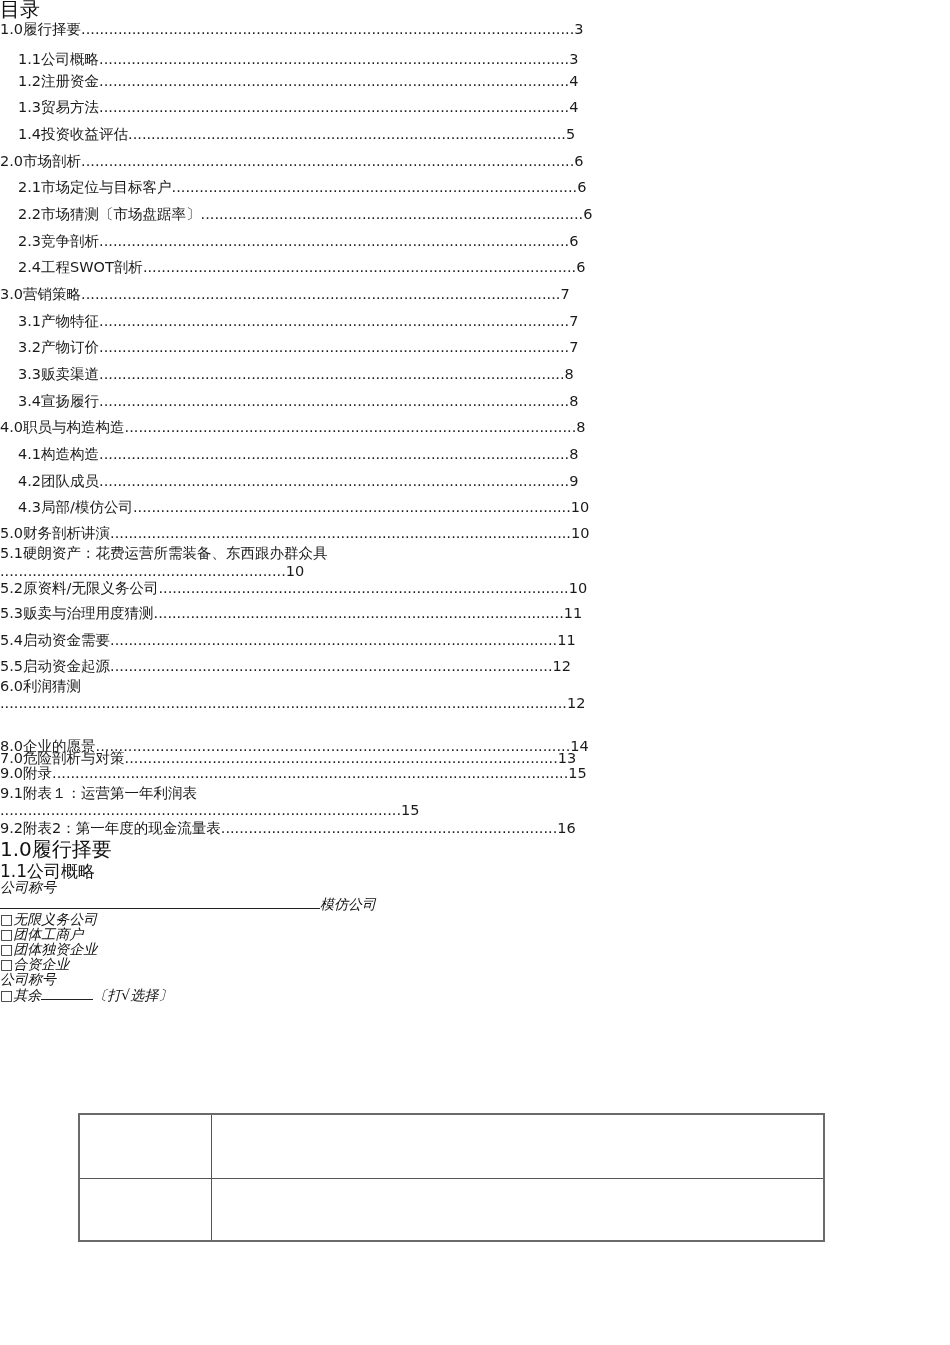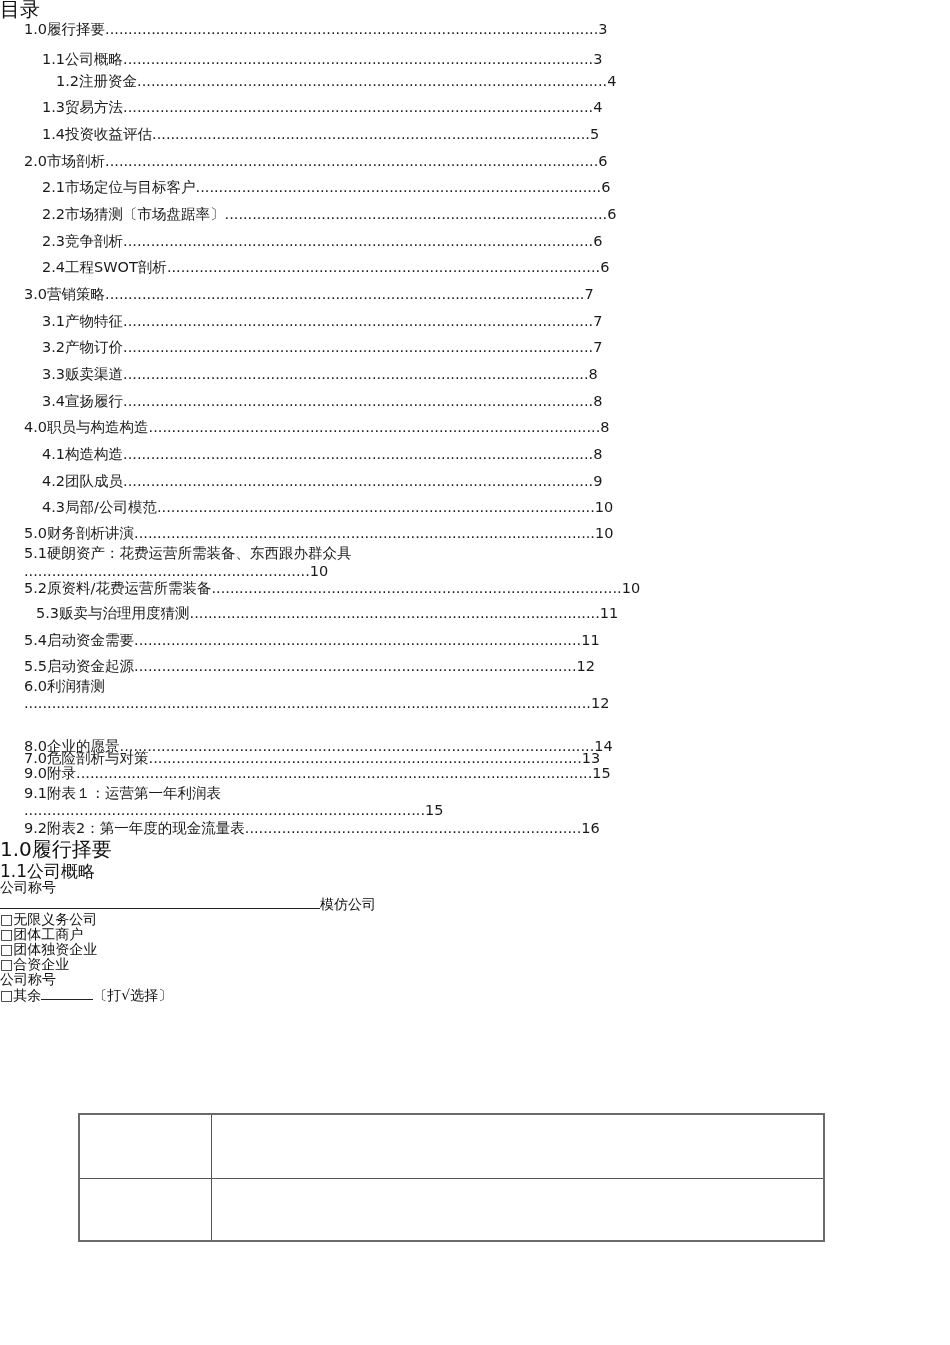--- a/index.html
+++ b/index.html
@@ -3,46 +3,46 @@
 <meta charset="utf-8">
 <style>
   html, body { margin: 0; padding: 0; background: #ffffff; }
   body {
     width: 950px; height: 1345px; position: relative; overflow: hidden;
     font-family: "DejaVu Sans", "Liberation Sans", sans-serif;
     color: #111111;
   }
   .abs { position: absolute; white-space: nowrap; }
   .toc-title { left: 0; top: -3px; font-size: 20px; line-height: 24px; }
-  .toc-line { font-size: 14.5px; line-height: 18px; color: #1a1a1a; margin-left: 24px; }
+  .toc-line { font-size: 14.5px; line-height: 18px; color: #1a1a1a; }
   .toc-line .leader { letter-spacing: 0; }
   .h1 { font-size: 20px; line-height: 24px; }
   .h2 { font-size: 17px; line-height: 20px; }
-  .small { font-size: 14px; line-height: 16px; }
+  .small { font-size: 14px; line-height: 16px; font-style: italic; }
   .underline-blank {
     display: inline-block; border-bottom: 1px solid #222; vertical-align: baseline;
   }
   .doc-table {
     position: absolute; left: 78px; top: 1113px; width: 747px; height: 129px;
     border-collapse: collapse; border: 2px solid #6a6a6a;
   }
   .doc-table td { border: 1.5px solid #555; padding: 0; }
 </style>
 </head>
 <body>
 
 <div class="abs toc-title">目录</div>
 
 <div class="abs toc-line" style="left:0;top:20px">
   <span>1.0履行择要</span><span class="leader">...........................................................................................................</span><span>3</span>
 </div>
 <div class="abs toc-line" style="left:18px;top:50px">
   <span>1.1公司概略</span><span class="leader">......................................................................................................</span><span>3</span>
 </div>
-<div class="abs toc-line" style="left:32px;top:72px">
+<div class="abs toc-line" style="left:18px;top:72px">
   <span>1.2注册资金</span><span class="leader">......................................................................................................</span><span>4</span>
 </div>
 <div class="abs toc-line" style="left:18px;top:98px">
   <span>1.3贸易方法</span><span class="leader">......................................................................................................</span><span>4</span>
 </div>
 <div class="abs toc-line" style="left:18px;top:125px">
   <span>1.4投资收益评估</span><span class="leader">...............................................................................................</span><span>5</span>
 </div>
 <div class="abs toc-line" style="left:0;top:152px">
   <span>2.0市场剖析</span><span class="leader">...........................................................................................................</span><span>6</span>
@@ -77,36 +77,36 @@
 <div class="abs toc-line" style="left:0;top:418px">
   <span>4.0职员与构造构造</span><span class="leader">..................................................................................................</span><span>8</span>
 </div>
 <div class="abs toc-line" style="left:18px;top:445px">
   <span>4.1构造构造</span><span class="leader">......................................................................................................</span><span>8</span>
 </div>
 <div class="abs toc-line" style="left:18px;top:472px">
   <span>4.2团队成员</span><span class="leader">......................................................................................................</span><span>9</span>
 </div>
 <div class="abs toc-line" style="left:18px;top:498px">
-  <span>4.3局部/公司模范</span><span class="leader">...............................................................................................</span><span>10</span>
+  <span>4.3局部/模仿公司</span><span class="leader">...............................................................................................</span><span>10</span>
 </div>
 <div class="abs toc-line" style="left:0;top:524px">
   <span>5.0财务剖析讲演</span><span class="leader">....................................................................................................</span><span>10</span>
 </div>
 
 <div class="abs toc-line" style="left:0;top:544px">
   <span>5.1硬朗资产：花费运营所需装备、东西跟办群众具</span>
 </div>
 <div class="abs toc-line" style="left:0;top:562px">
   <span class="leader">..............................................................</span><span>10</span>
 </div>
 <div class="abs toc-line" style="left:0;top:579px">
-  <span>5.2原资料/花费运营所需装备</span><span class="leader">.........................................................................................</span><span>10</span>
+  <span>5.2原资料/无限义务公司</span><span class="leader">.........................................................................................</span><span>10</span>
 </div>
-<div class="abs toc-line" style="left:12px;top:604px">
+<div class="abs toc-line" style="left:0;top:604px">
   <span>5.3贩卖与治理用度猜测</span><span class="leader">.........................................................................................</span><span>11</span>
 </div>
 <div class="abs toc-line" style="left:0;top:631px">
   <span>5.4启动资金需要</span><span class="leader">.................................................................................................</span><span>11</span>
 </div>
 <div class="abs toc-line" style="left:0;top:657px">
   <span>5.5启动资金起源</span><span class="leader">................................................................................................</span><span>12</span>
 </div>
 
 <div class="abs toc-line" style="left:0;top:677px">

